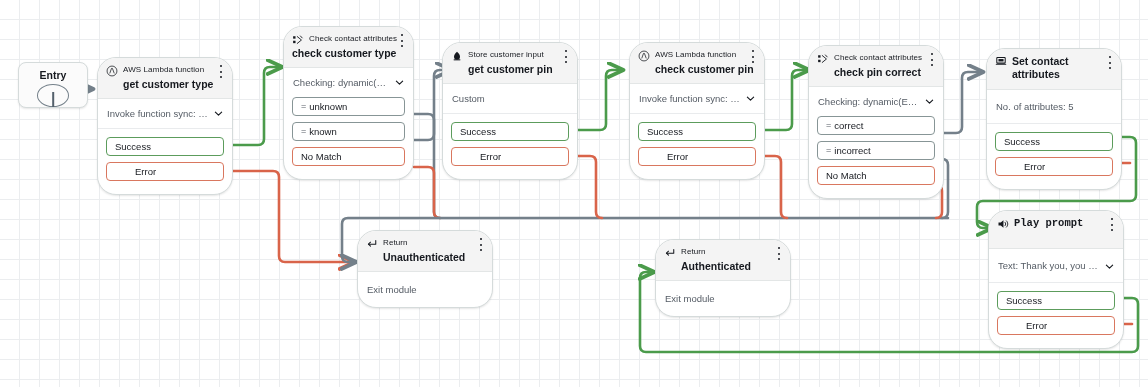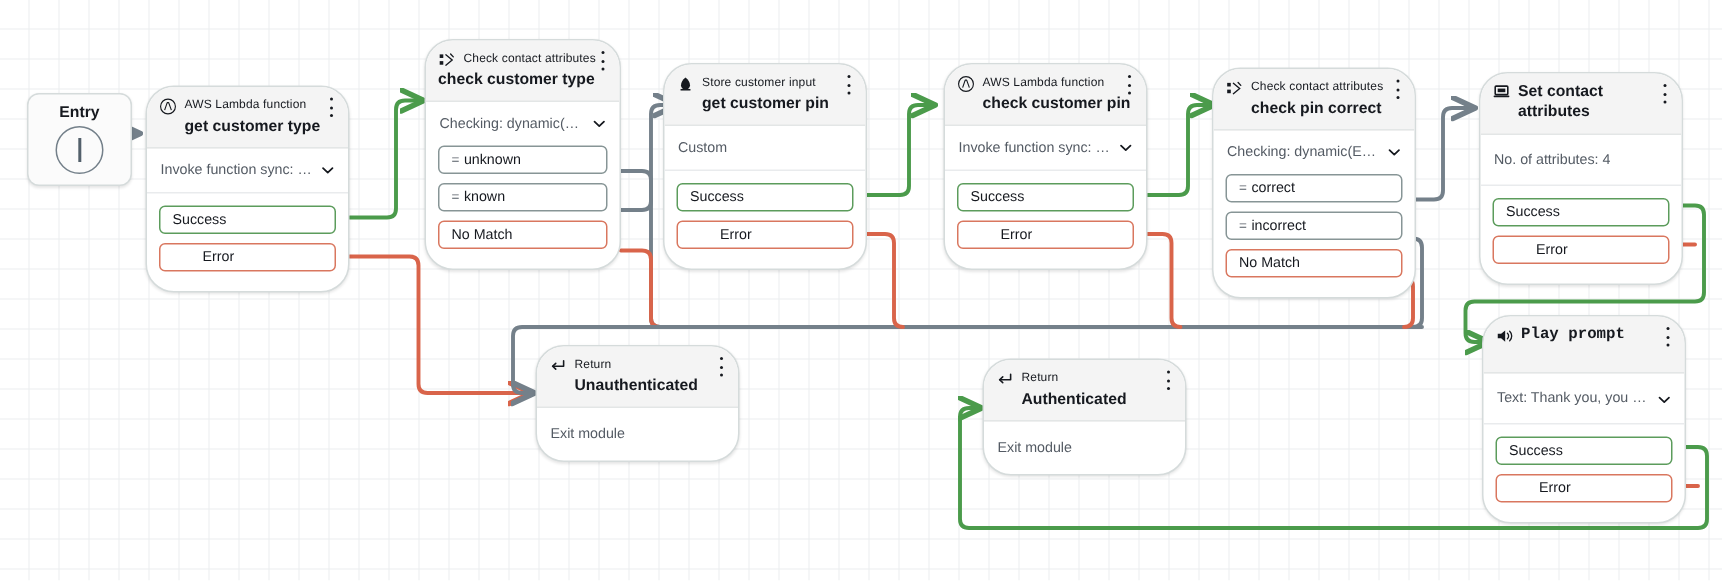--- a/index.html
+++ b/index.html
@@ -95,21 +95,21 @@
   .port:last-child{margin-bottom:5px;}
   .port.success{border:1.5px solid #5c9c5c;}
   .port.error{border:1.5px solid #d9775f;padding-left:28px;}
   .port.cond{border:1.5px solid #879596;}
   .port.nomatch{border:1.5px solid #d9775f;}
   .port .eq{color:#545b64;margin-right:3px;font-size:9px;}
 
   
   .entry{
     position:absolute;
-    width:70px;height:62px;
+    width:70px;height:46px;
     background:#fbfbfb;
     border:1px solid #d5dbdb;
     border-radius:8px;
     box-shadow:0 1px 2px rgba(0,0,0,.10);
     z-index:5;
     display:flex;flex-direction:column;align-items:center;
     box-sizing:border-box;
     padding-top:6px;
     overflow:hidden;
   }
@@ -401,21 +401,21 @@
         <span class="title-inline">Set contact attributes</span>
       </div>
       <div class="kebab">
           <i></i>
           <i></i>
           <i></i>
         </div>
     </div>
     <div class="node-body" style="padding-top:11px;padding-bottom:10px;">
       <div class="body-row">
-        <span class="body-text">No. of attributes: 4</span>
+        <span class="body-text">No. of attributes: 5</span>
       </div>
     </div>
     <div class="ports">
       <div class="port success">
         <span>Success</span>
       </div>
       <div class="port error">
         <span>Error</span>
       </div>
     </div>

